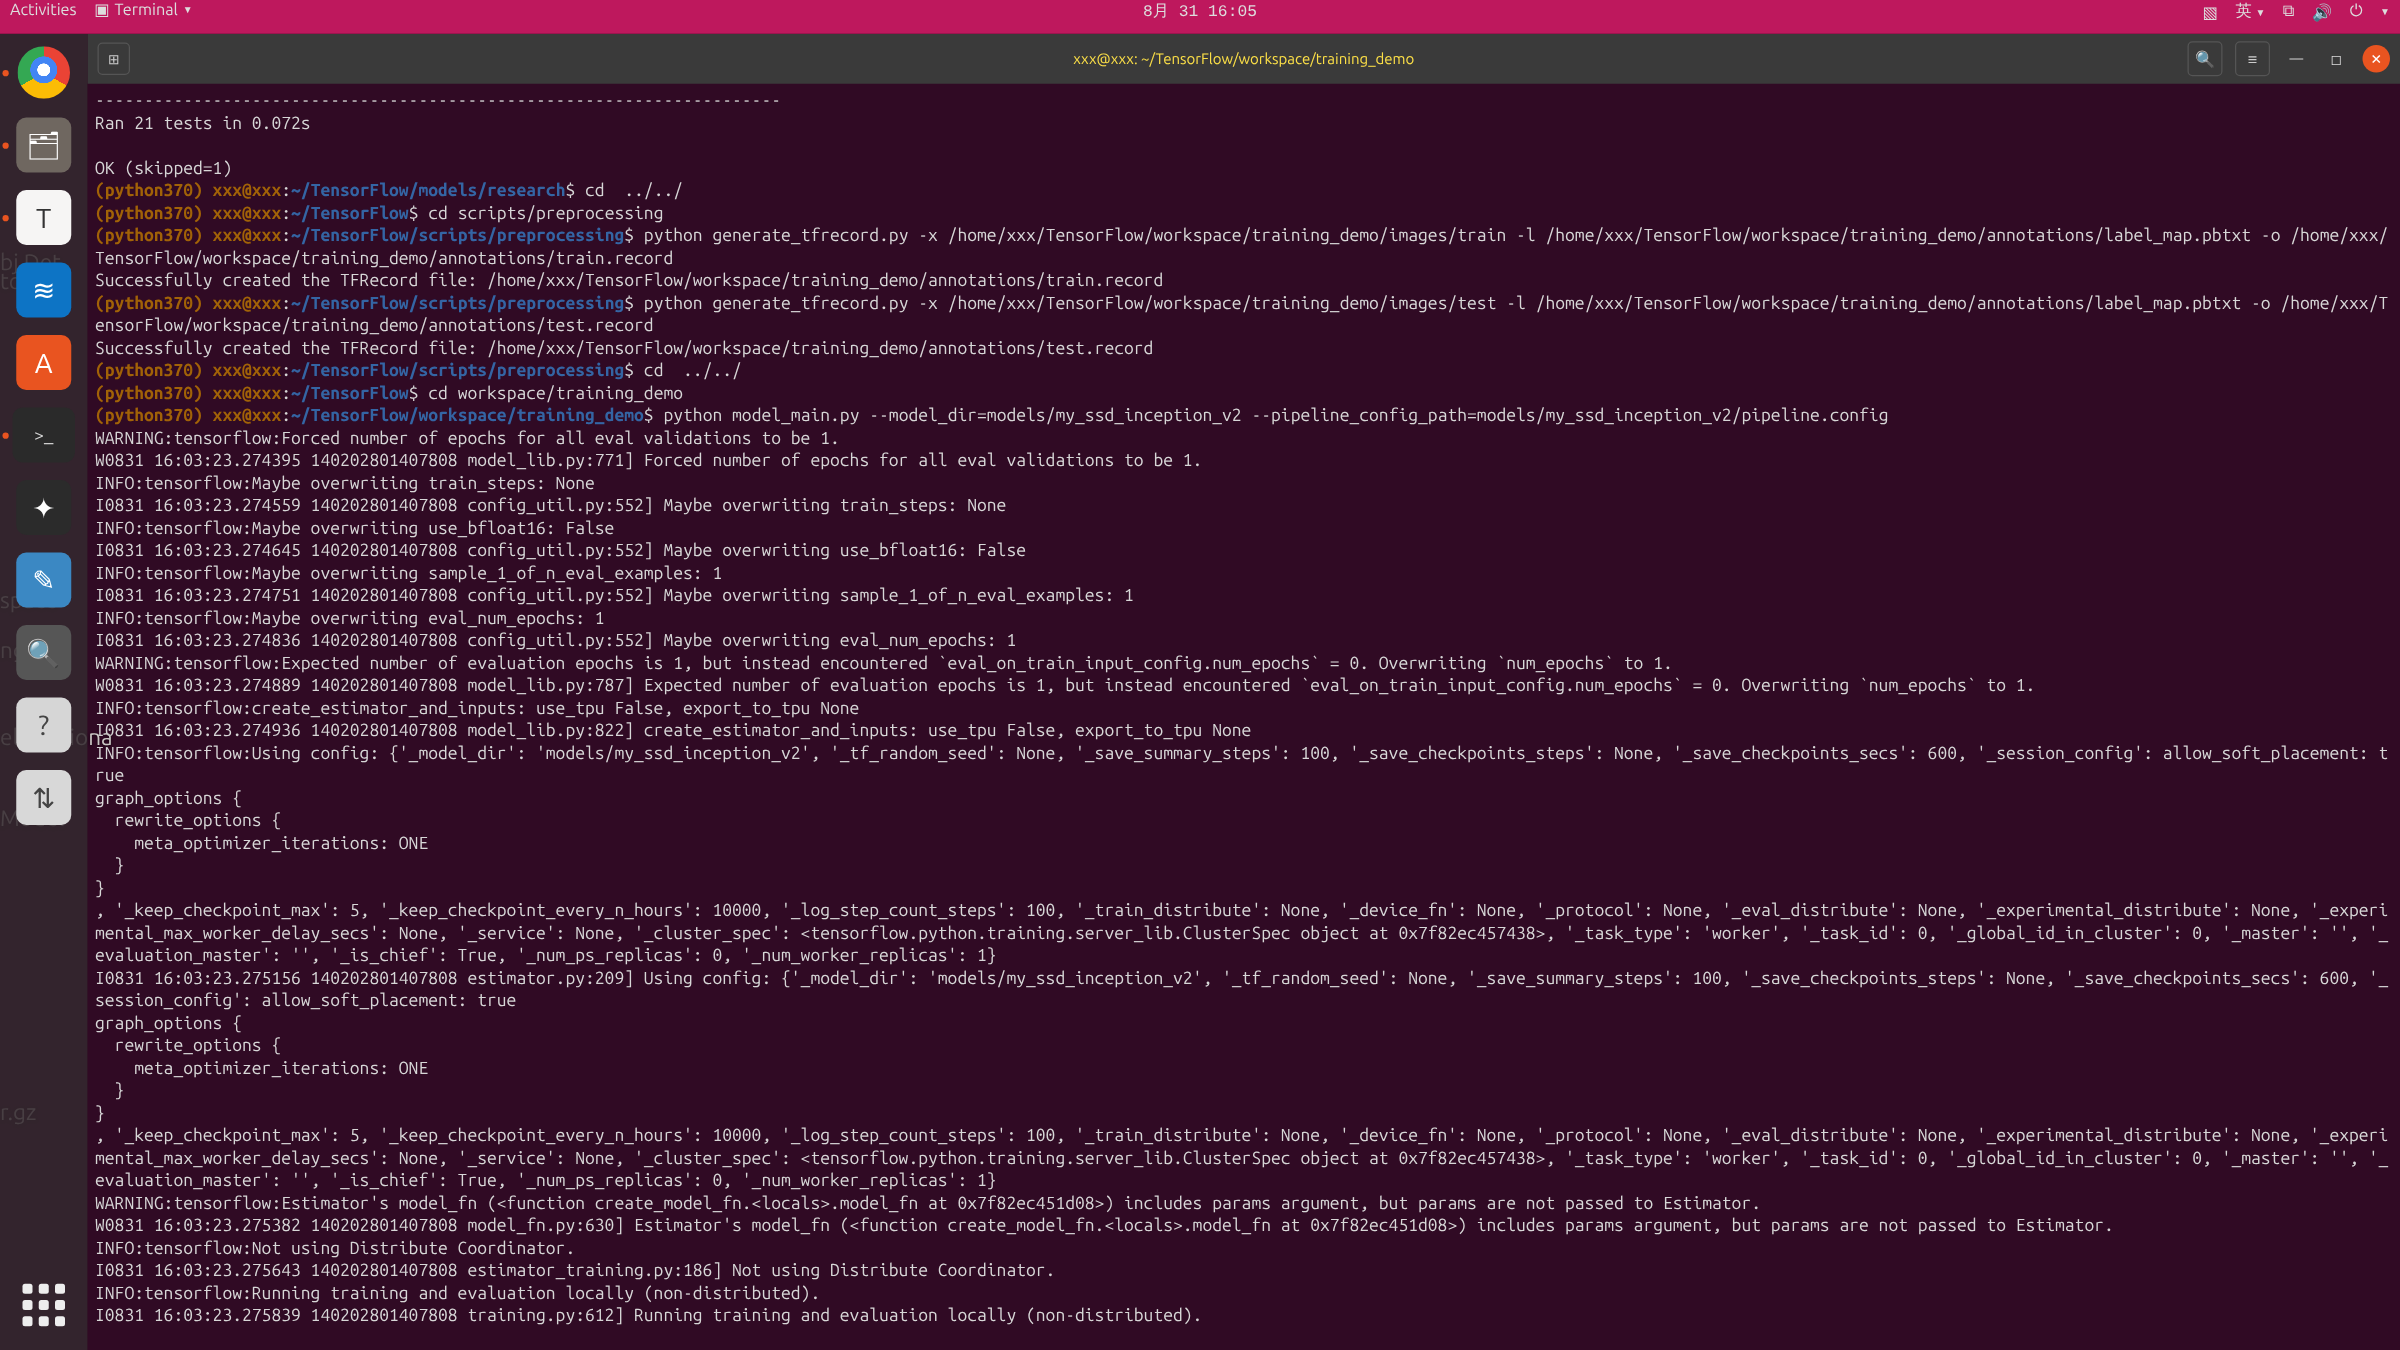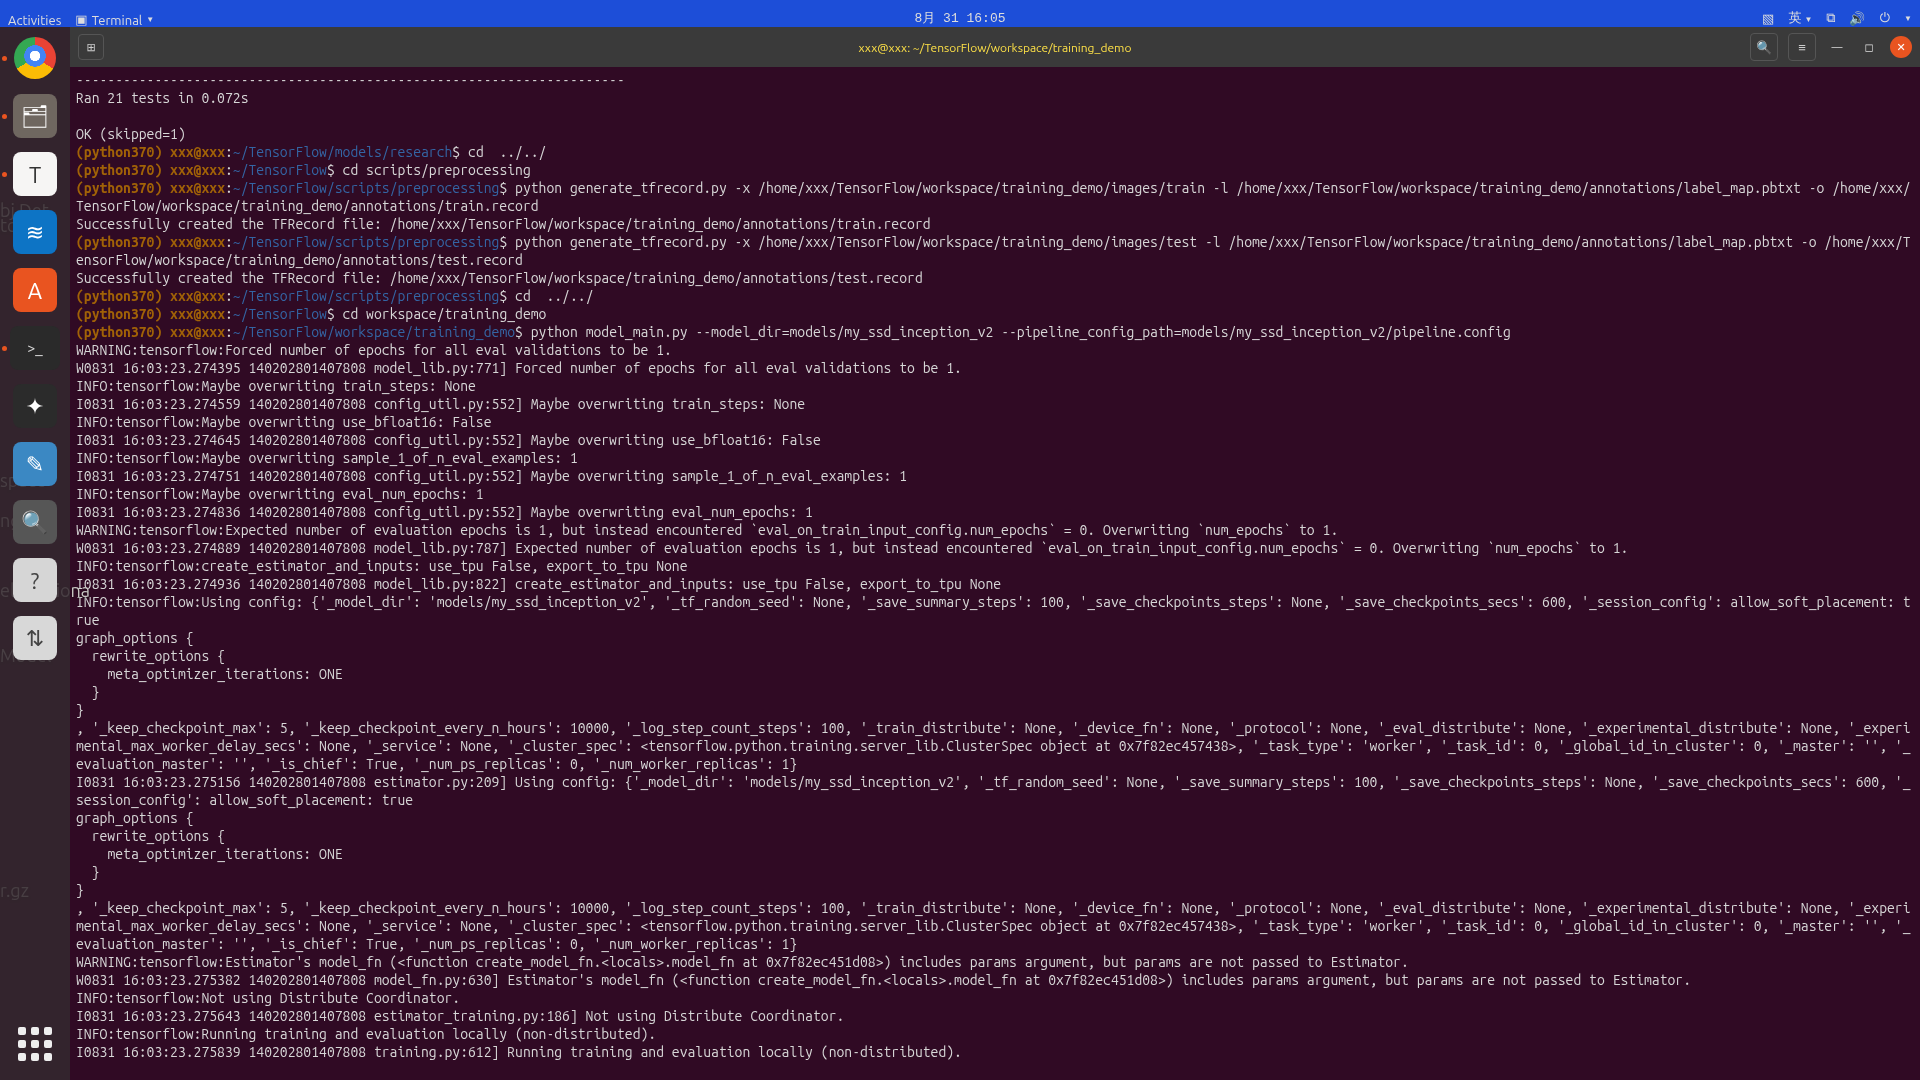--- a/index.html
+++ b/index.html
@@ -5,22 +5,22 @@
   * { margin:0; padding:0; box-sizing:border-box; }
   body {
     width:1920px; height:1080px;
     font-family: Ubuntu, "Noto Sans", sans-serif;
     background:#2c001e;
     color:#ccc; overflow:hidden; position:relative;
     font-size:13px;
   }
   
   .top-bar {
-    height:27px; background:#1d4ed8; color:#ddd;
-    display:flex; align-items:flex-end; padding:0 8px;
+    height:27px; background:#be185d; color:#ddd;
+    display:flex; align-items:flex-start; padding:0 8px;
     font-size:13px; justify-content:space-between;
     position:relative; z-index:5;
   }
   .top-bar .left, .top-bar .right { display:flex; align-items:center; gap:14px; }
   .top-bar .center { position:absolute; left:50%; transform:translateX(-50%);font-family:Liberation Mono, monospace;}
   .top-bar .term-menu { display:flex; align-items:center; gap:4px; }
   .down-triangle { font-size:8px; }
   .tray-ico { font-size:13px; }
 
   
@@ -43,21 +43,21 @@
     justify-content:center; color:#ddd; font-size:11px; }
   .win-close { background:#e95420; border-radius:50%; color:#fff; }
 
   
   .term {
     flex:1; padding:4px 6px; font-family:"Ubuntu Mono","DejaVu Sans Mono",monospace;
     font-size:14px; line-height:18px; color:#d7d7d7;
     white-space:pre-wrap; word-break:break-all; overflow:hidden;
   }
   .g  { color:#a16207; font-weight:bold; }   
-  .bl { color:#3465a4; font-weight:normal; }   
+  .bl { color:#3465a4; font-weight:bold; }   
   .hlcmd { text-decoration-color:#8ae234; }
 
   
   .dock { position:absolute; left:0; top:27px; bottom:0; width:70px;
     background:#34292fdd; display:flex; flex-direction:column;
     align-items:center; padding-top:6px; gap:8px; z-index:4;}
   .dock-item { width:50px; height:50px; border-radius:10px;
     display:flex; align-items:center; justify-content:center;
     font-size:22px; color:#fff; position:relative;}
   .dock-item.running::before { content:""; position:absolute; left:-8px;

